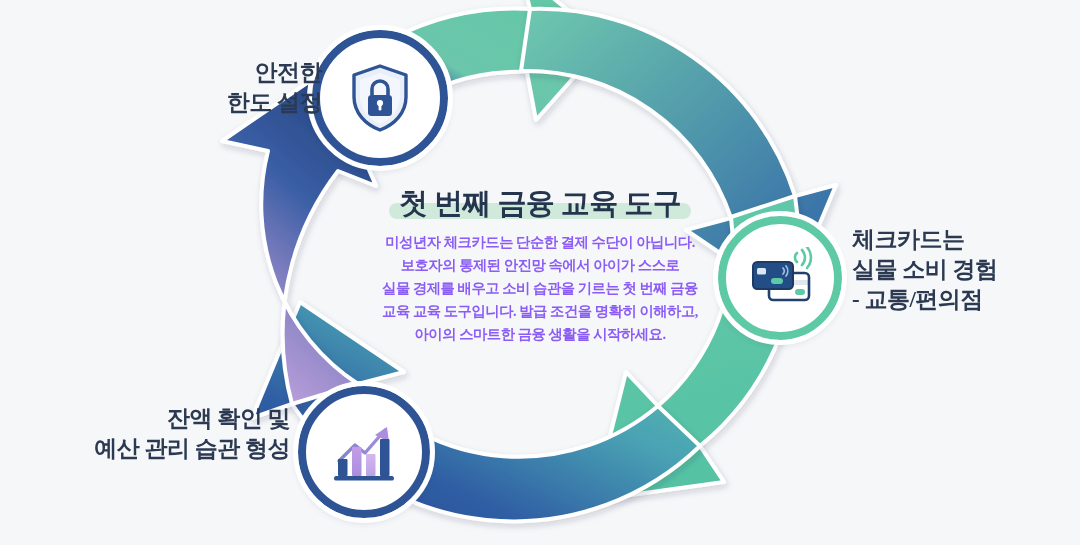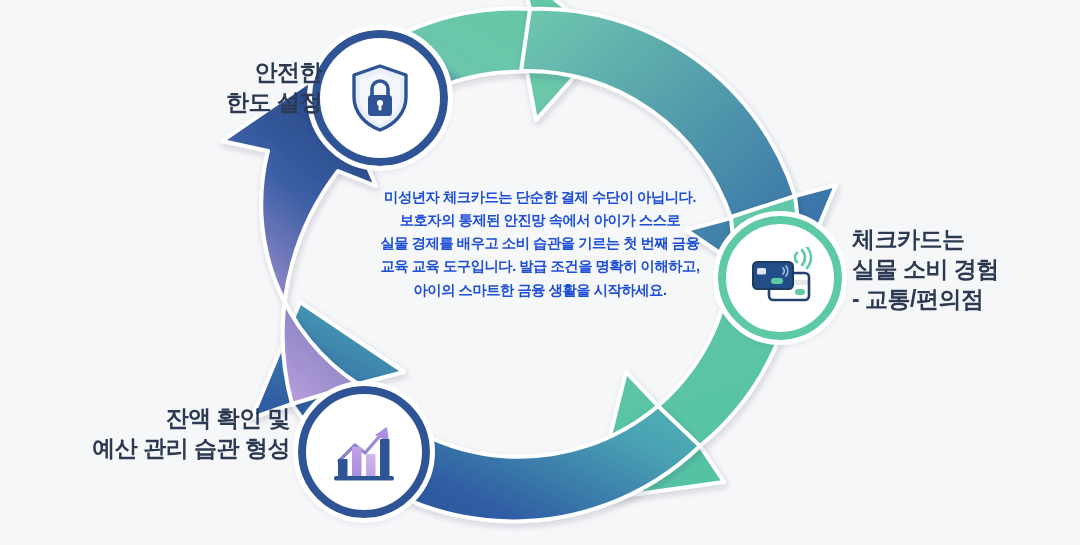--- a/index.html
+++ b/index.html
@@ -7,21 +7,21 @@
     margin: 0;
     padding: 0;
     background: #ffffff;
   }
   #stage {
     position: relative;
     width: 1080px;
     height: 545px;
     background: #f6f7f9;
     overflow: hidden;
-    font-family: Liberation Sans, sans-serif;
+    font-family: Liberation Serif, serif;
   }
 
   
   #cycle-svg {
     position: absolute;
     left: 0;
     top: 0;
     width: 1080px;
     height: 545px;
   }
@@ -107,21 +107,21 @@
     z-index: 1;
     font-size: 29px;
     font-weight: bold;
     color: #24354e;
     letter-spacing: -0.6px;
     line-height: 1.2;
   }
   #center-body {
     font-size: 14.3px;
     line-height: 1.62;
-    color: #1d4ed8;
+    color: #8b5cf6;
     font-weight: bold;
     letter-spacing: -0.45px;
     white-space: pre-line;
   }
 </style>
 </head>
 <body>
 
 <div id="stage">
 
@@ -301,20 +301,24 @@
 한도 설정</div>
 
   <div class="outer-label" id="label-independent">체크카드는
 실물 소비 경험
 - 교통/편의점</div>
 
   <div class="outer-label" id="label-budget">잔액 확인 및
 예산 관리 습관 형성</div>
 
   <div id="center-block">
+    <div id="center-title-wrap">
+      <span id="center-title-hl"></span>
+      <span id="center-title">첫 번째 금융 교육 도구</span>
+    </div>
     <div id="center-body">미성년자 체크카드는 단순한 결제 수단이 아닙니다.
 보호자의 통제된 안진망 속에서 아이가 스스로
 실물 경제를 배우고 소비 습관을 기르는 첫 번째 금융
 교육 교육 도구입니다. 발급 조건을 명확히 이해하고,
 아이의 스마트한 금융 생활을 시작하세요.</div>
   </div>
 
 </div>
 
 </body></html>

